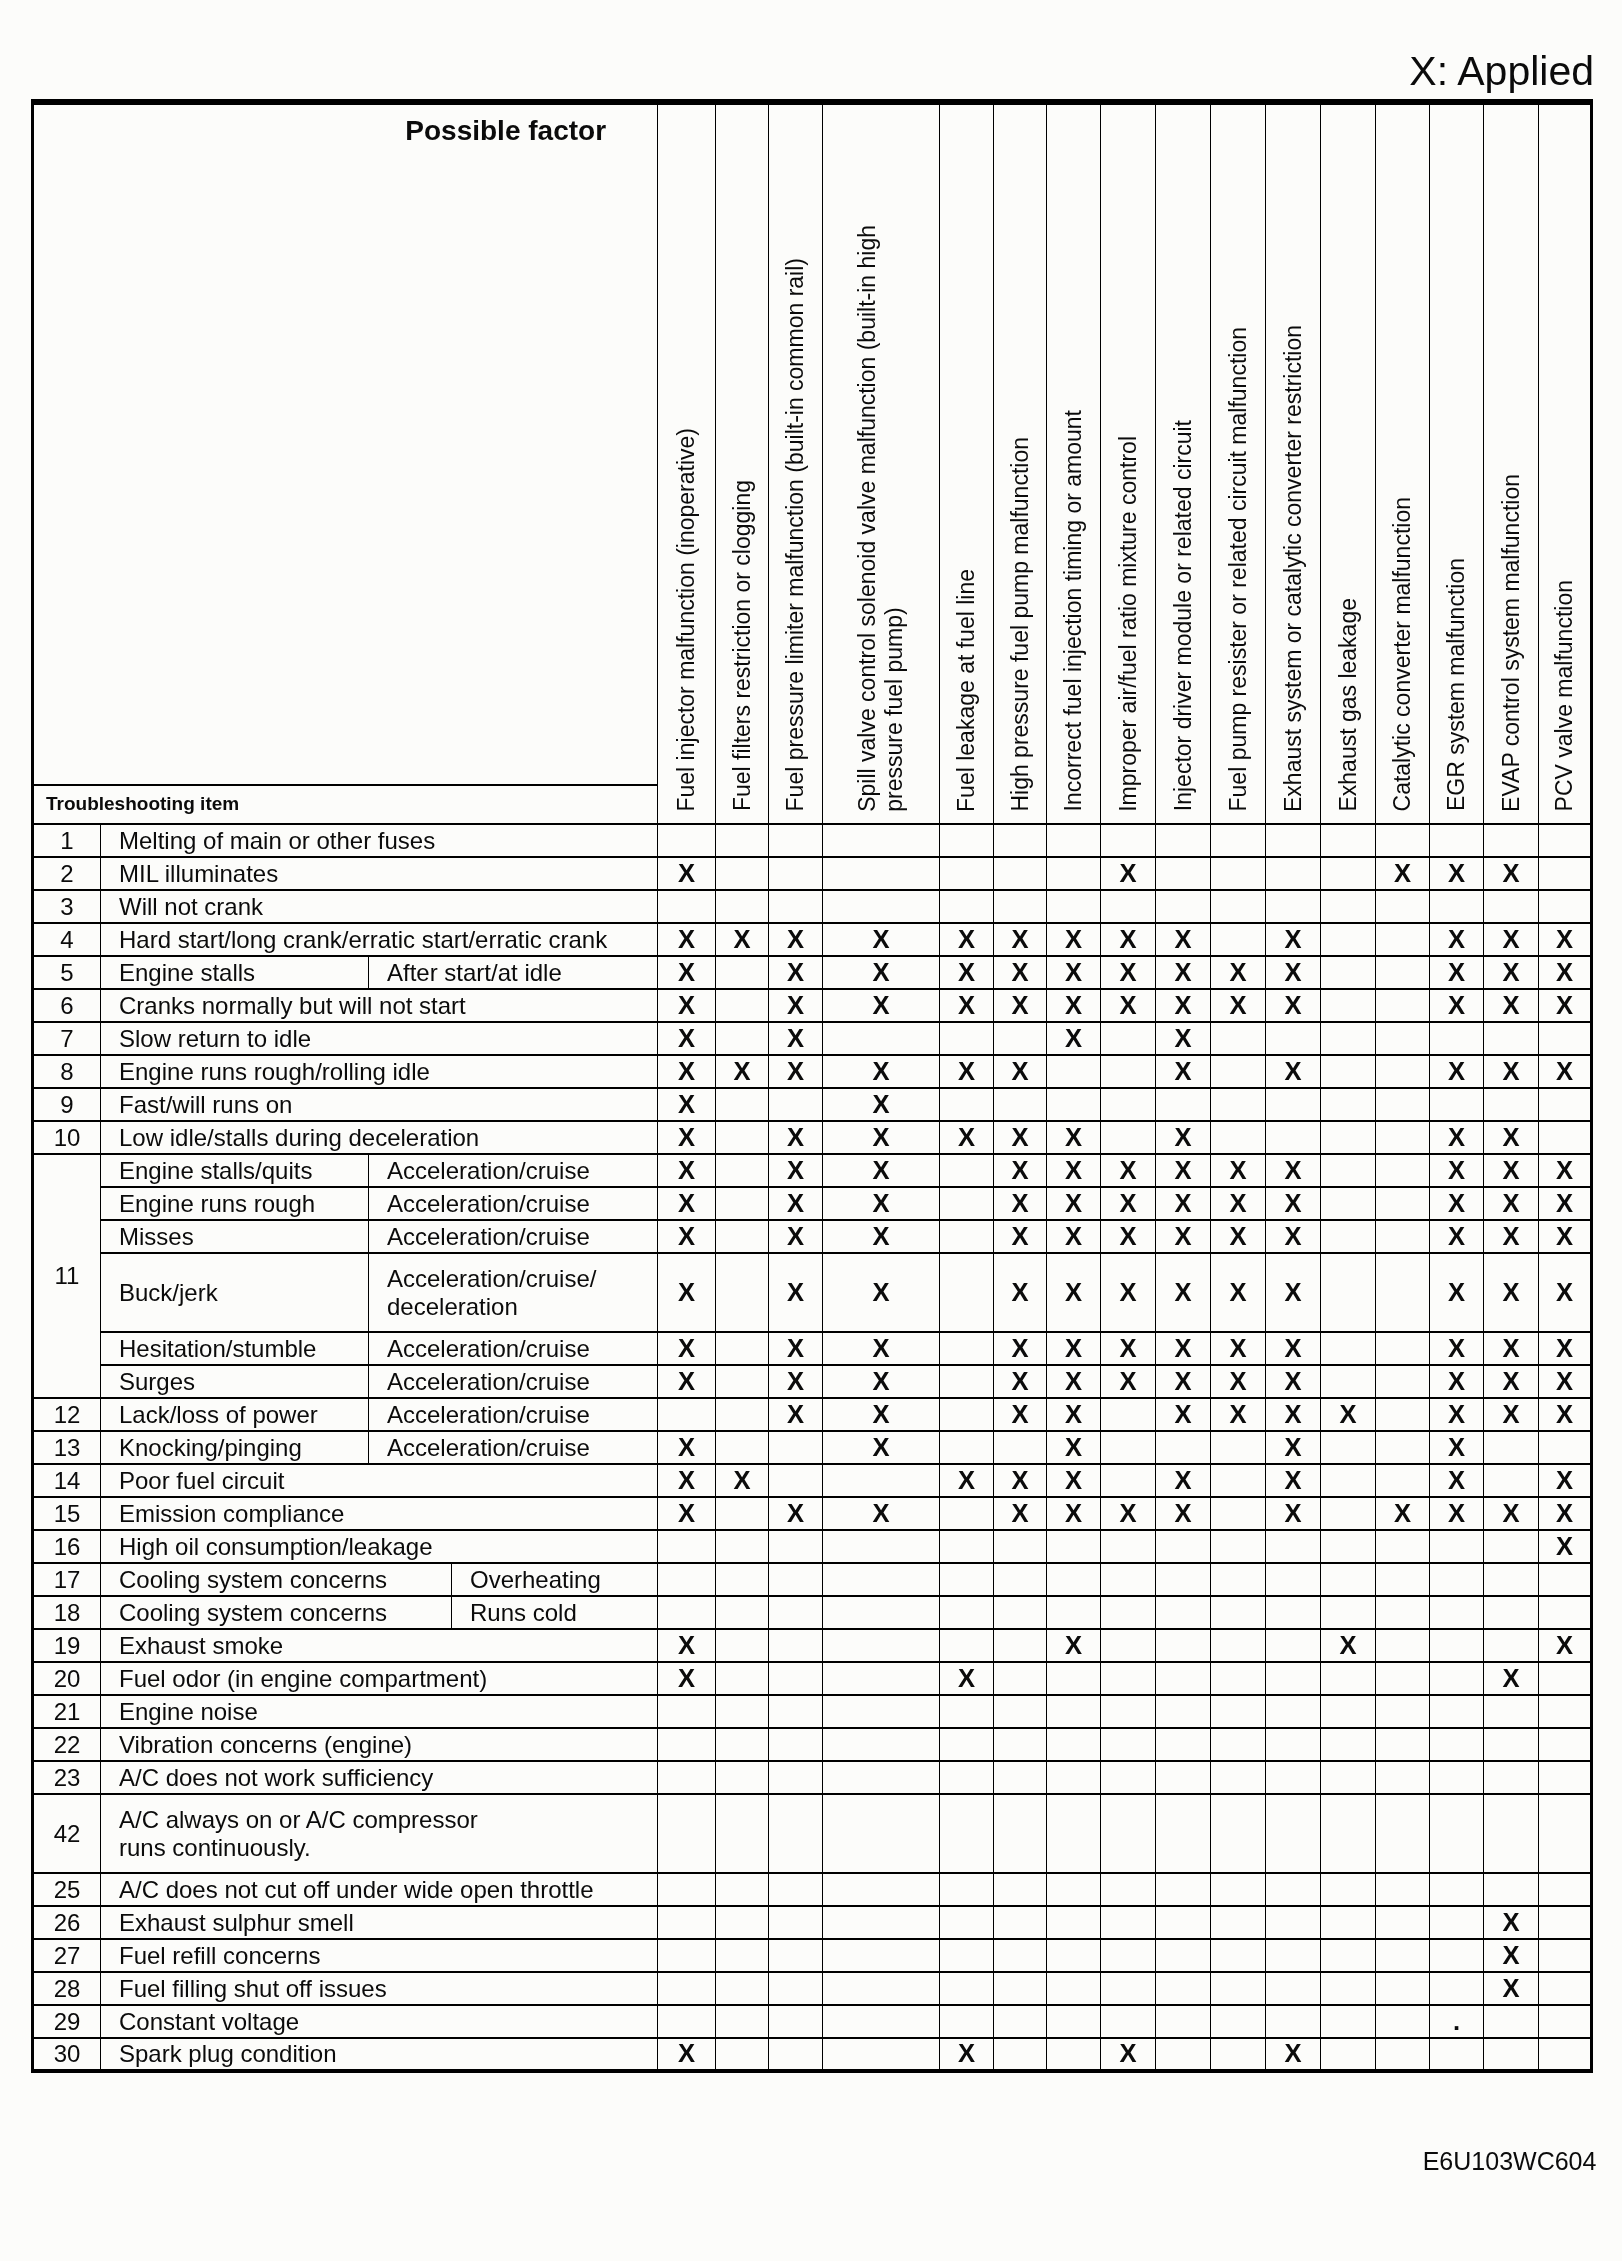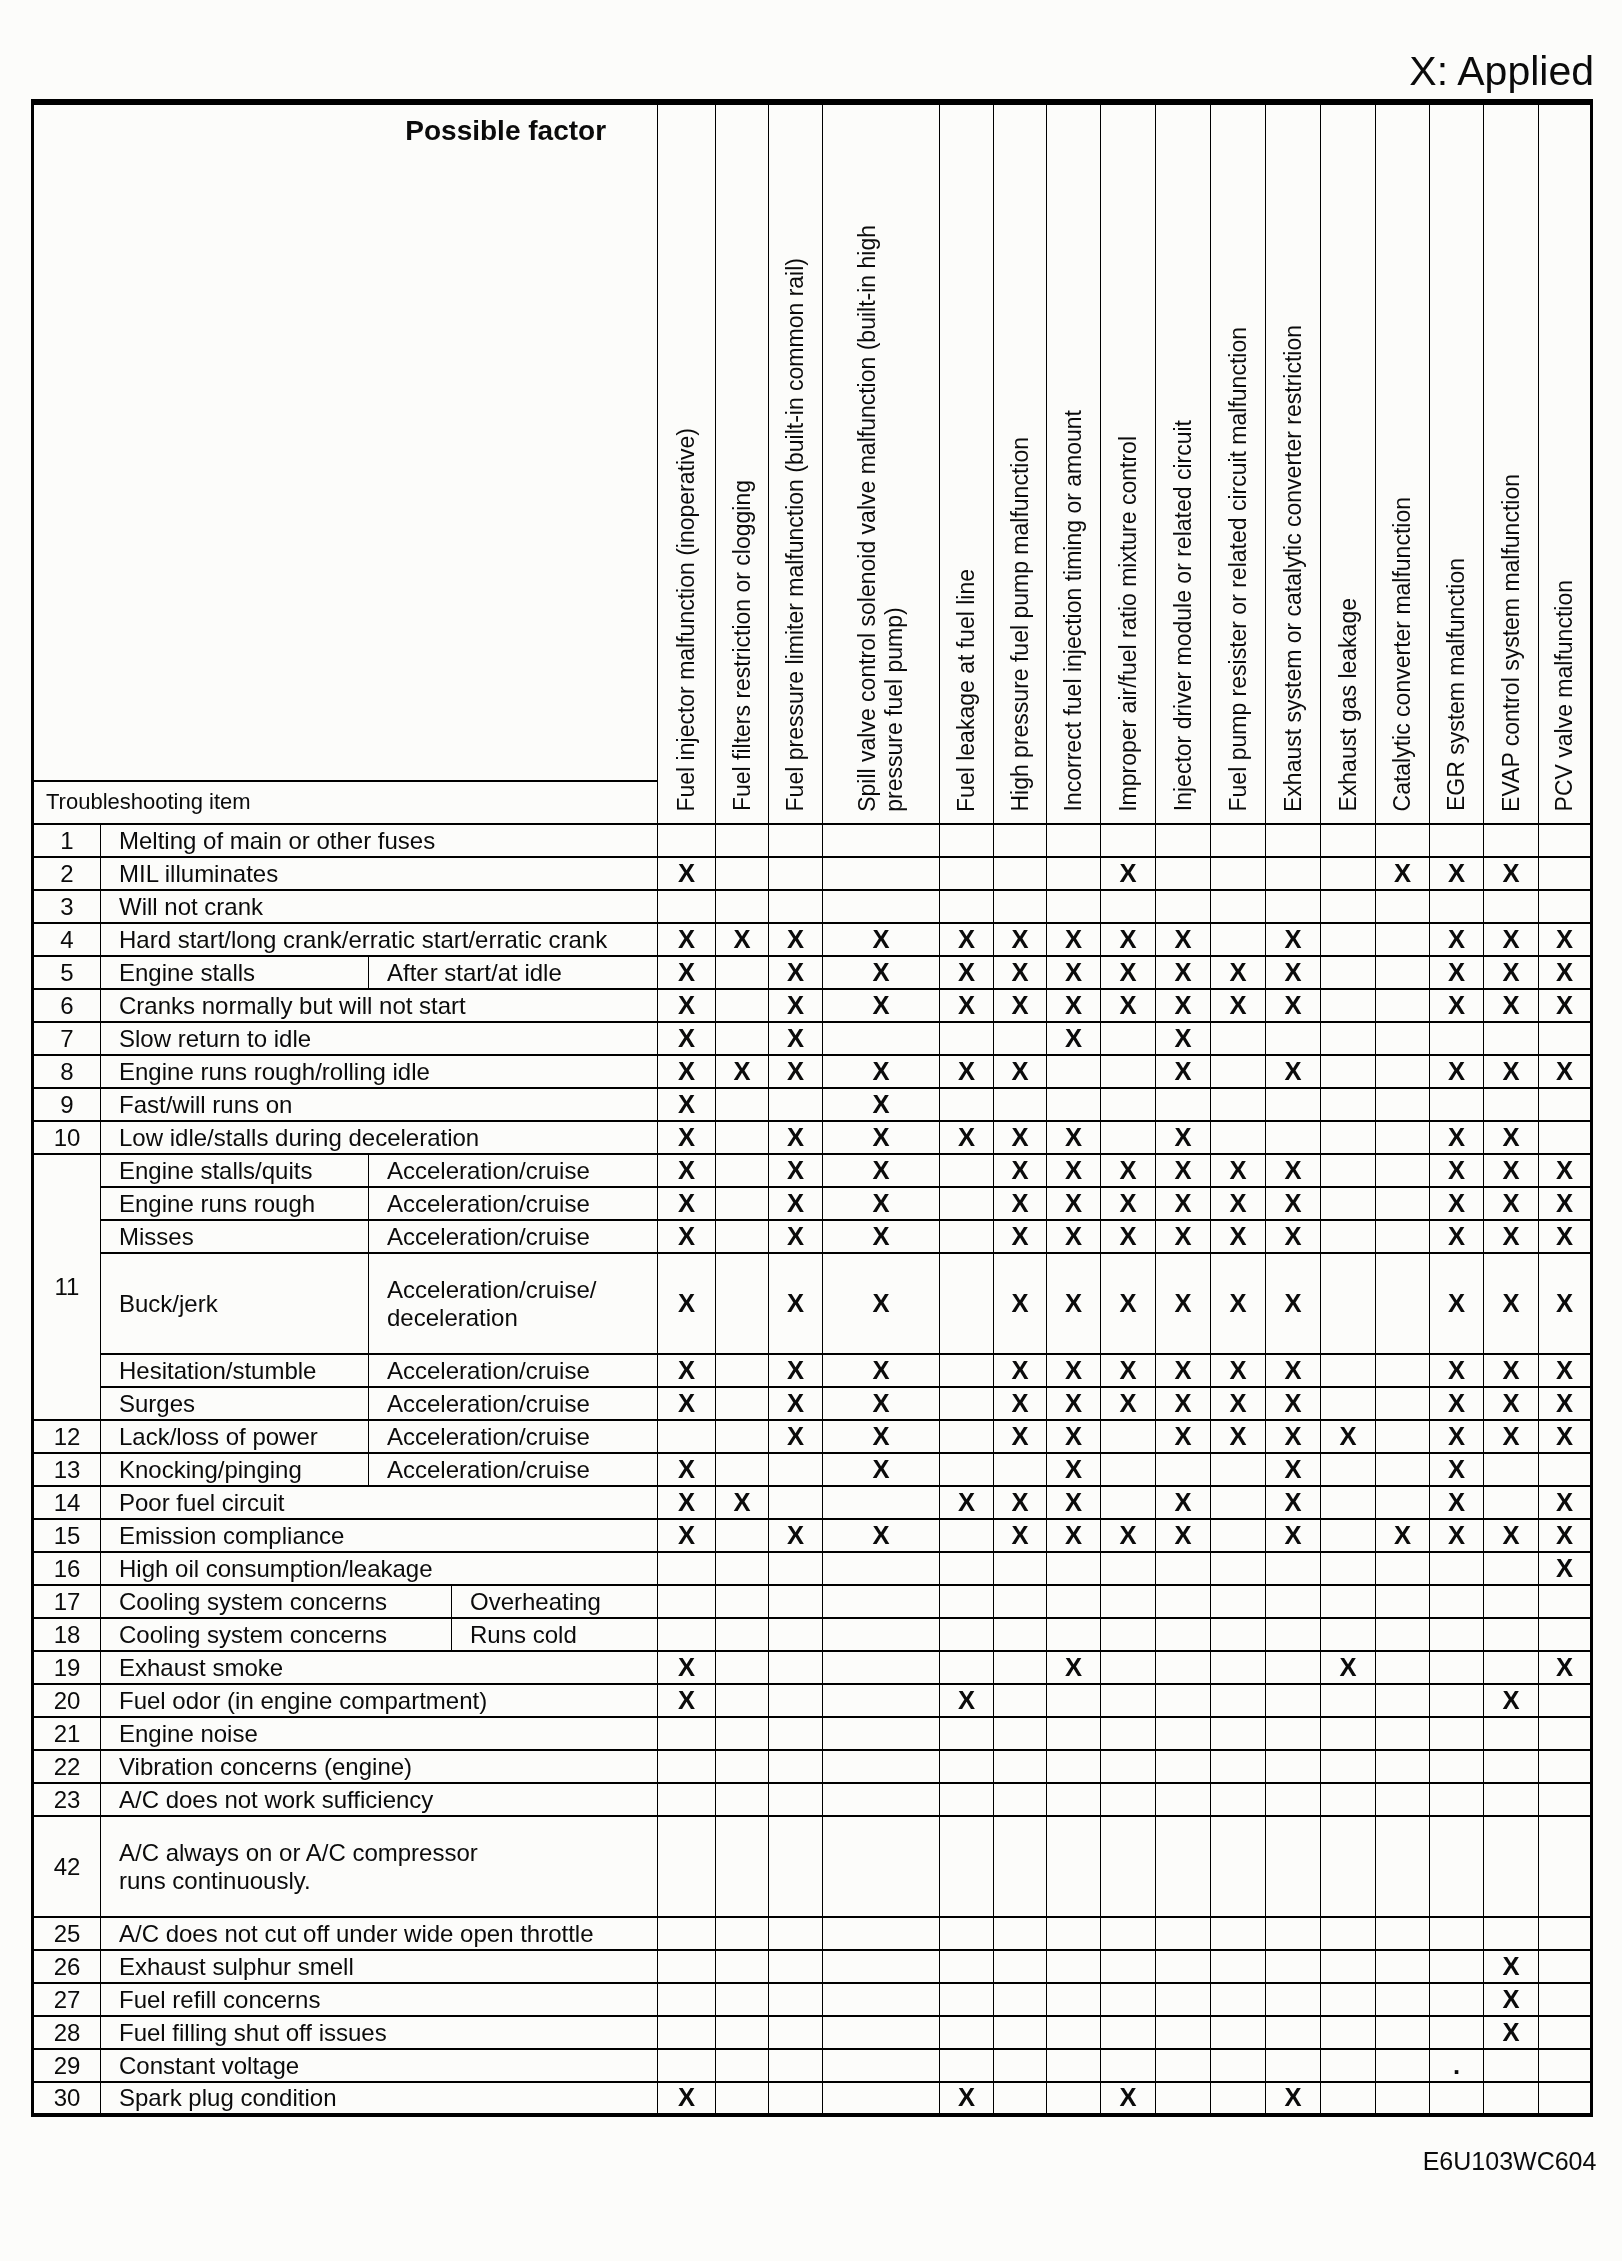--- a/index.html
+++ b/index.html
@@ -18,30 +18,30 @@
   }
   .matrix td,.matrix th{
     border:1.7px solid #000;border-top-width:2.6px;border-bottom-width:2.6px;
     padding:0;overflow:hidden;
   }
 
   tr.hdr{height:721px;}
   td.corner{vertical-align:top;}
   .corner-inner{display:flex;flex-direction:column;height:718px;}
   .possible-factor{align-self:flex-end;margin:10.2px 51px 0 0;font-weight:bold;font-size:28px;}
-  .ti{margin-top:auto;border-top:2.6px solid #000;font-weight:normal;font-size:22px;padding:7.7px 0 7.7px 12px;}
+  .ti{margin-top:auto;border-top:2.6px solid #000;font-weight:bold;font-size:19px;padding:7.7px 0 7.7px 12px;}
 
   th.factor{vertical-align:bottom;text-align:center;font-weight:normal;}
   .vtext{
     display:inline-block;writing-mode:vertical-rl;transform:rotate(180deg);
     white-space:pre-line;font-size:23px;line-height:1.16;margin:8.5px 0;text-align:left;
   }
 
   tbody tr{height:33px;}
-  tbody tr.tall{height:101px;}
+  tbody tr.tall{height:79px;}
   td.num{text-align:center;font-size:24px;}
   td.lbl,td.cond{font-size:24px;padding-left:18px;white-space:pre-line;line-height:1.15;}
   td.mark{text-align:center;font-size:25.6px;font-weight:600;line-height:1;}
 </style>
 </head>
 <body>
 
 <div class="applied-note">X: Applied</div>
 
 <table class="matrix">

